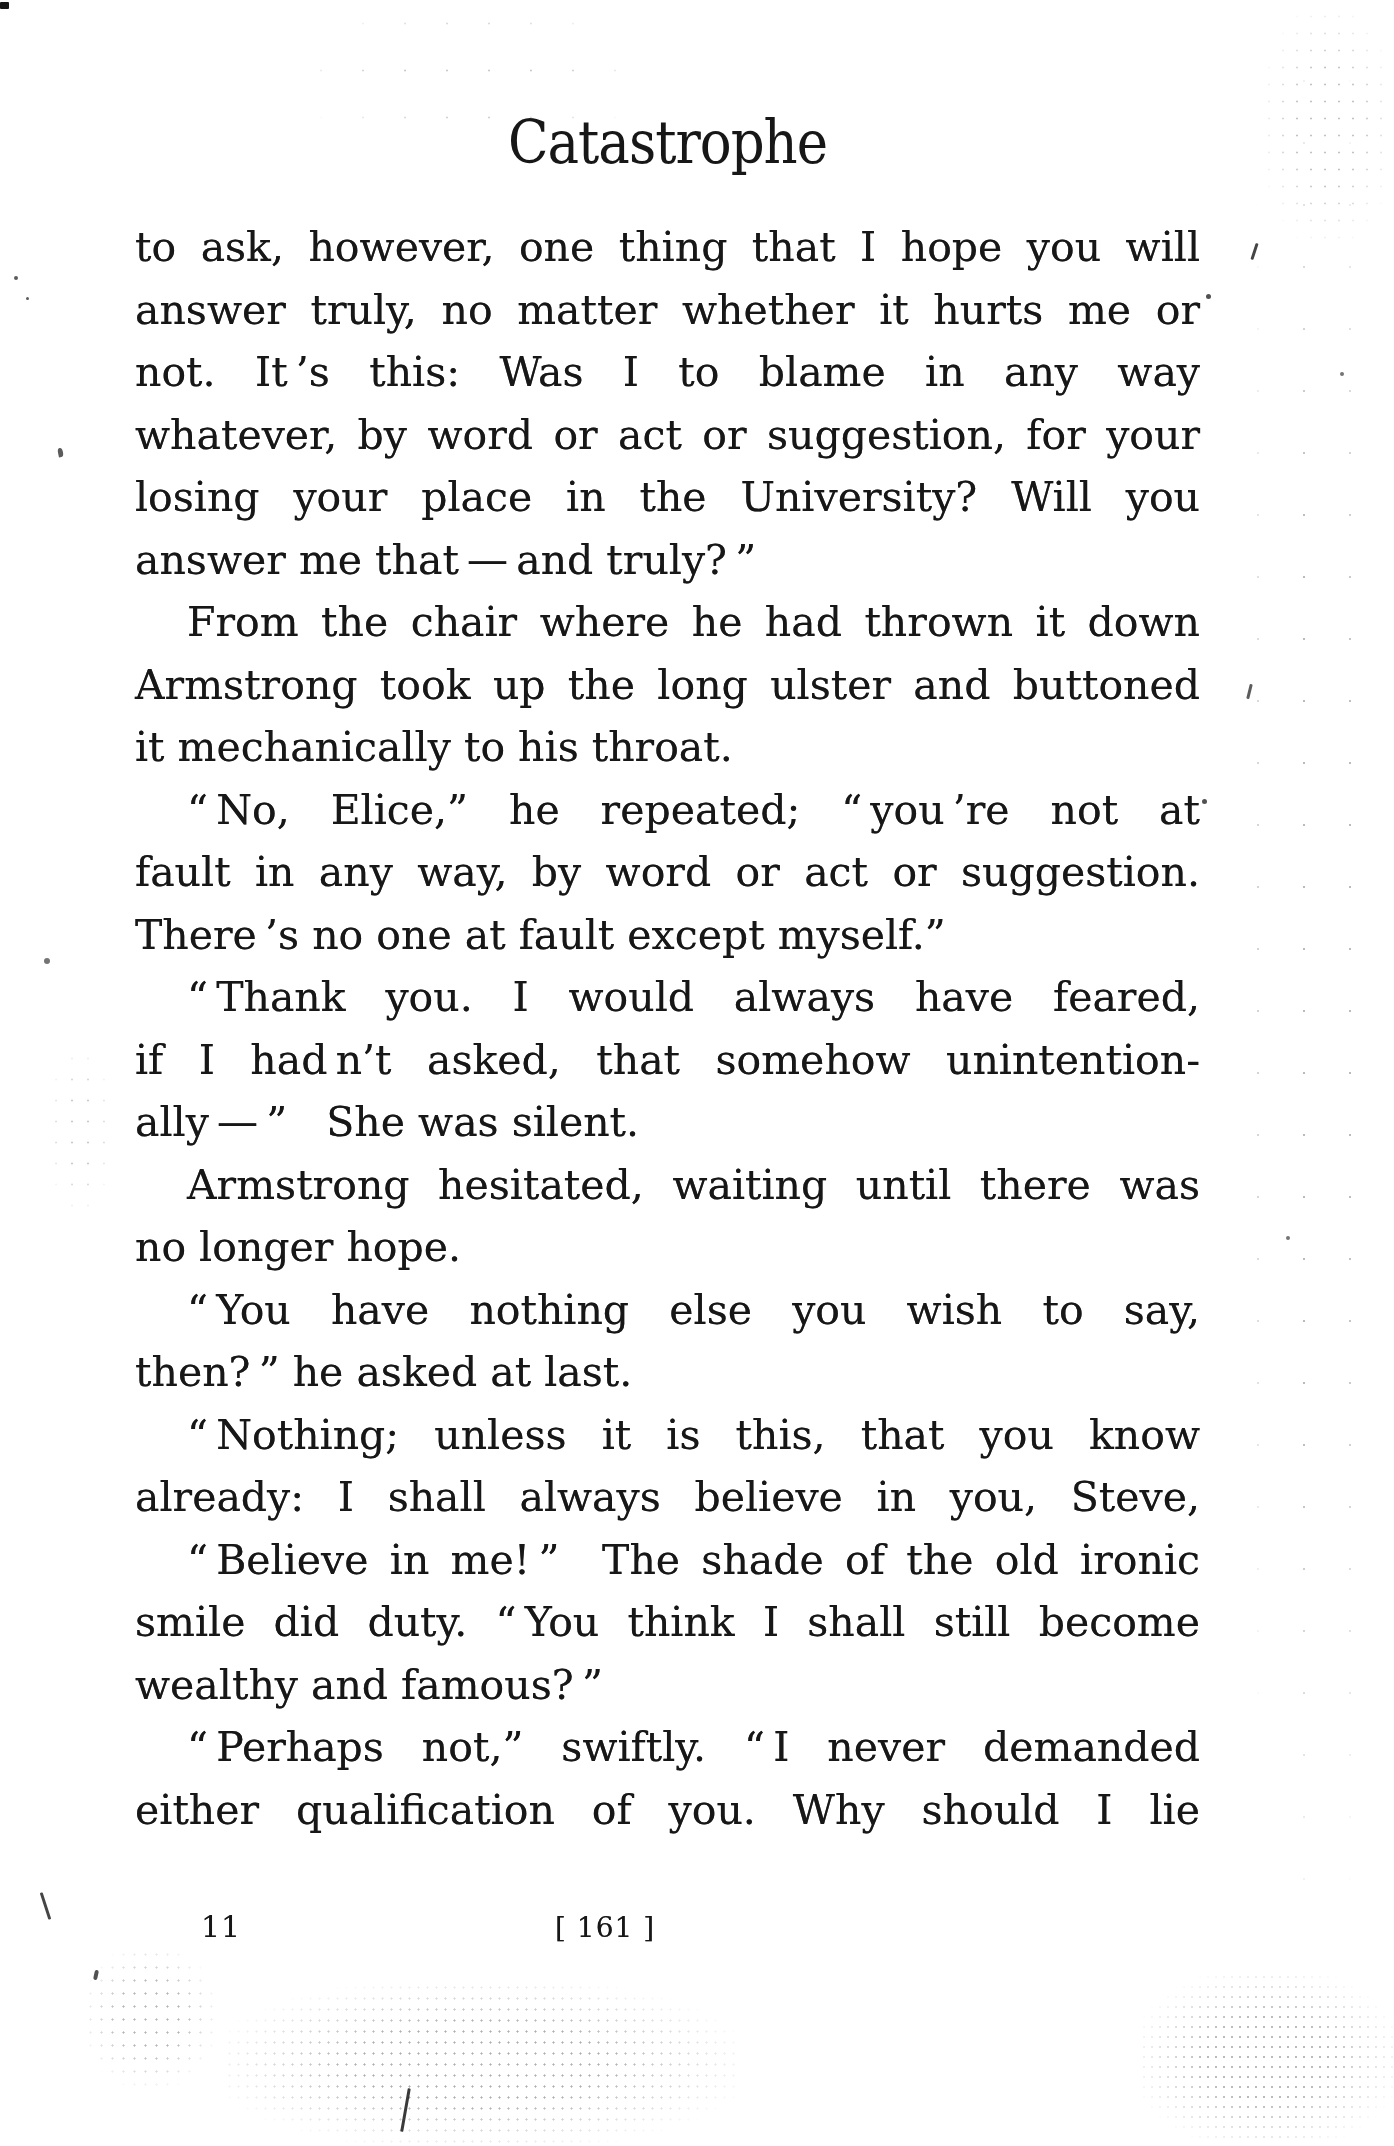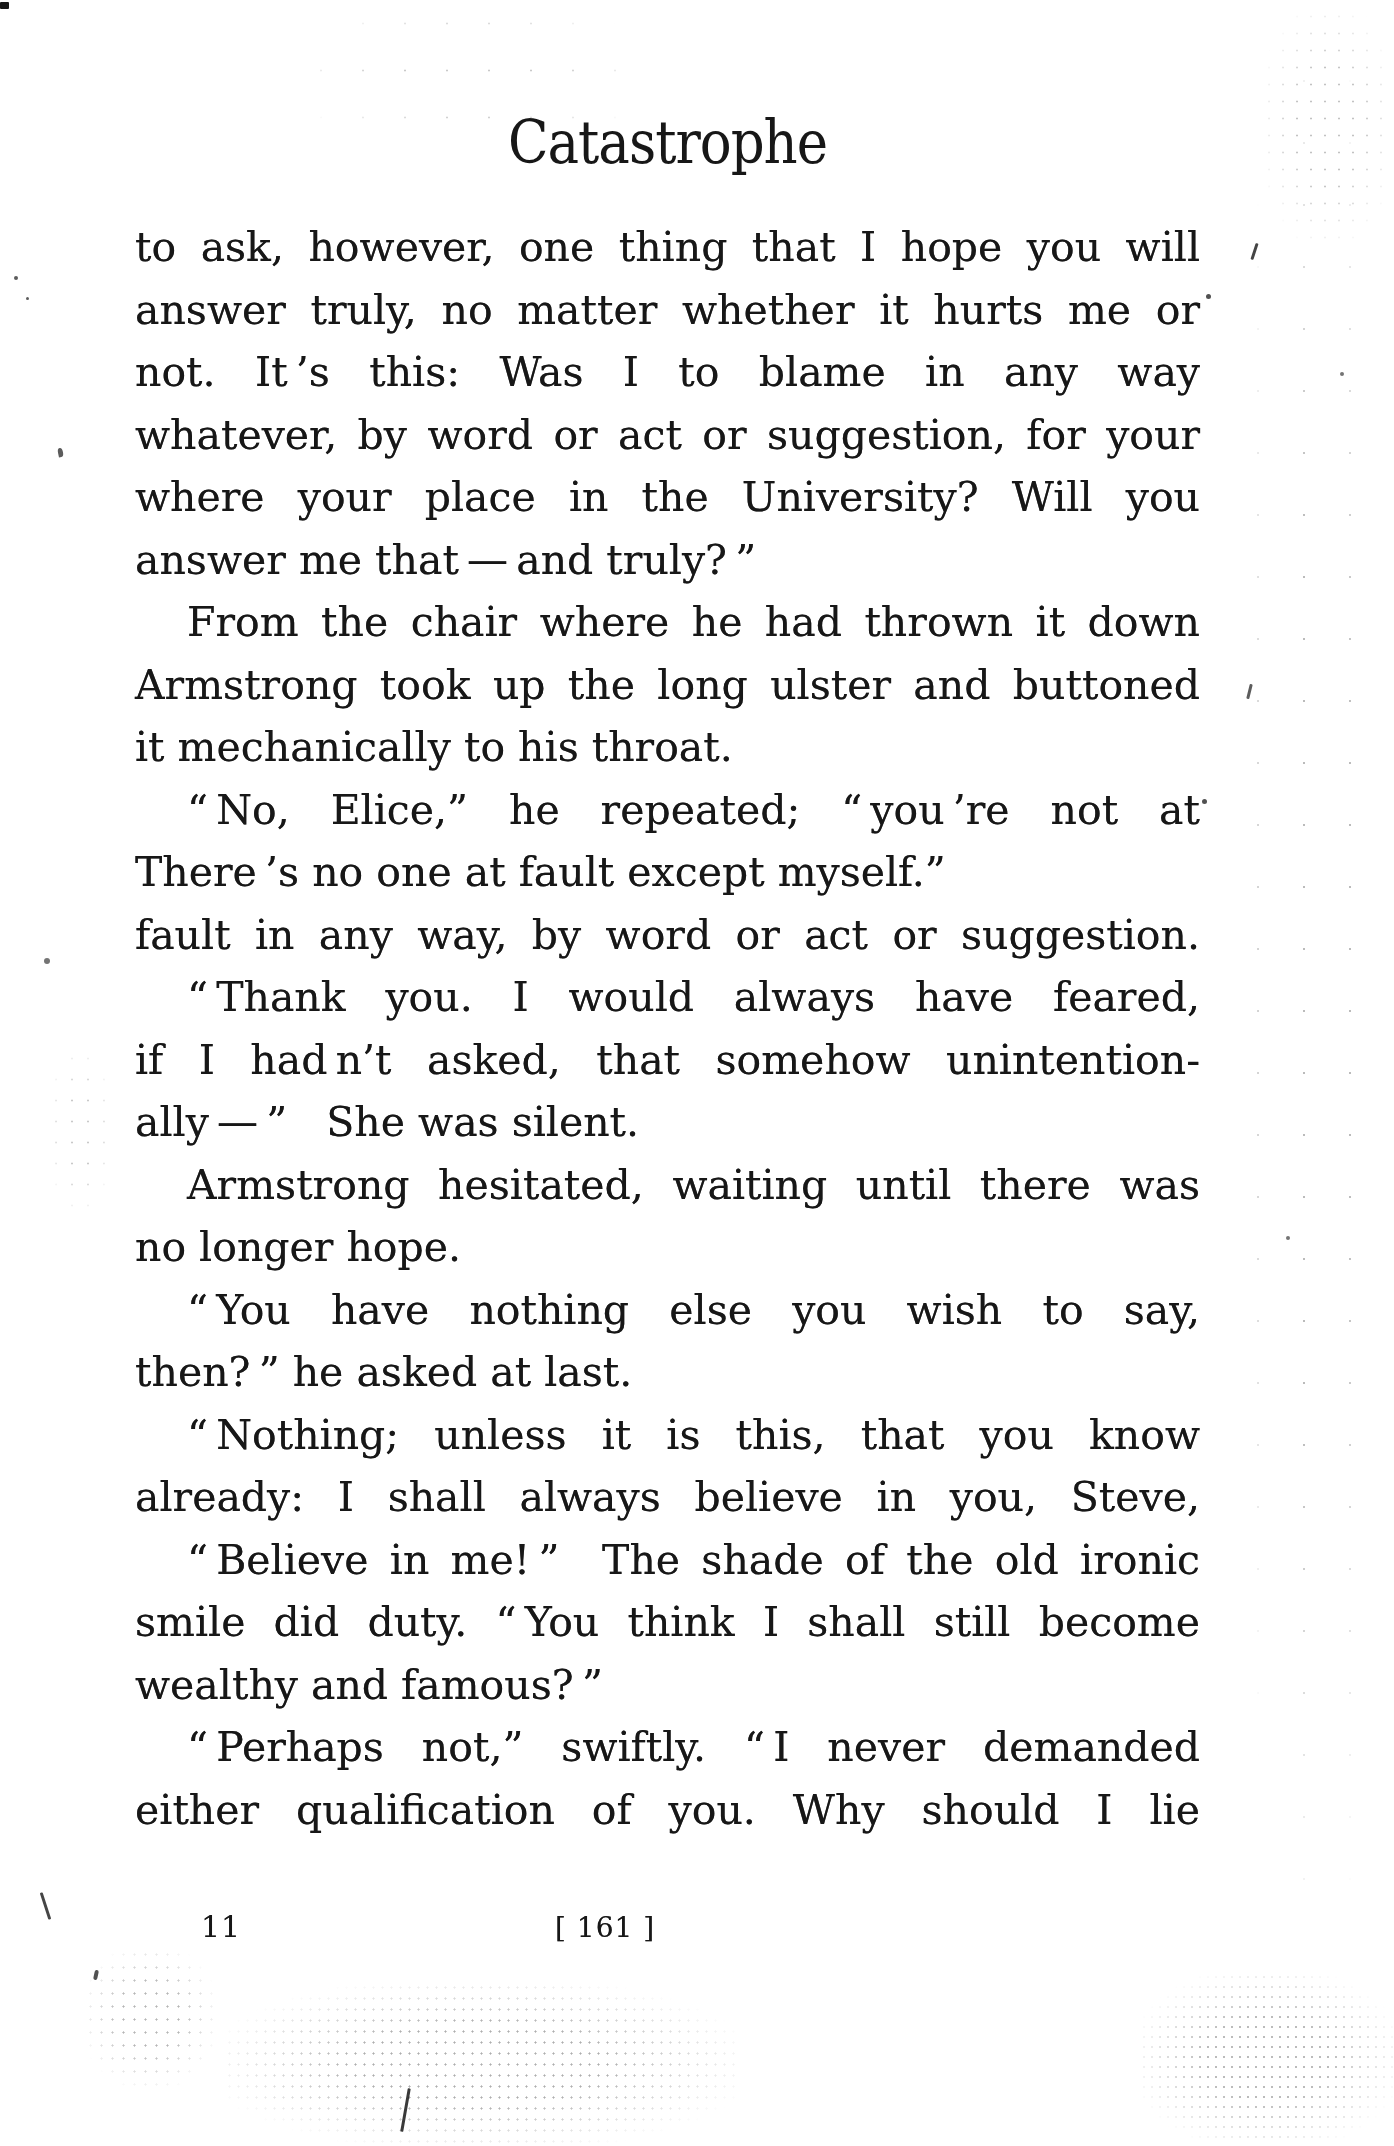--- a/index.html
+++ b/index.html
@@ -98,28 +98,28 @@
 
 <div class="page">
 
   <h1 class="title">Catastrophe</h1>
 
   <div class="body-text">
       <div class="line">to ask, however, one thing that I hope you will</div>
       <div class="line">answer truly, no matter whether it hurts me or</div>
       <div class="line">not.  It ’s this:  Was I to blame in any way</div>
       <div class="line">whatever, by word or act or suggestion, for your</div>
-      <div class="line">where your place in the University?  Will you</div>
+      <div class="line">losing your place in the University?  Will you</div>
       <div class="line pend">answer me that — and truly? ”</div>
       <div class="line indent">From the chair where he had thrown it down</div>
       <div class="line">Armstrong took up the long ulster and buttoned</div>
       <div class="line pend">it mechanically to his throat.</div>
       <div class="line indent">“ No, Elice,” he repeated; “ you ’re not at</div>
+      <div class="line">fault in any way, by word or act or suggestion.</div>
       <div class="line pend">There ’s no one at fault except myself.”</div>
-      <div class="line">fault in any way, by word or act or suggestion.</div>
       <div class="line indent">“ Thank you.  I would always have feared,</div>
       <div class="line">if I had n’t asked, that somehow unintention-</div>
       <div class="line pend">ally — ”&nbsp;&nbsp; She was silent.</div>
       <div class="line indent">Armstrong hesitated, waiting until there was</div>
       <div class="line pend">no longer hope.</div>
       <div class="line indent">“ You have nothing else you wish to say,</div>
       <div class="line pend">then? ” he asked at last.</div>
       <div class="line indent">“ Nothing; unless it is this, that you know</div>
       <div class="line">already:  I shall always believe in you, Steve,</div>
       <div class="line indent">“ Believe in me! ”&nbsp; The shade of the old ironic</div>

